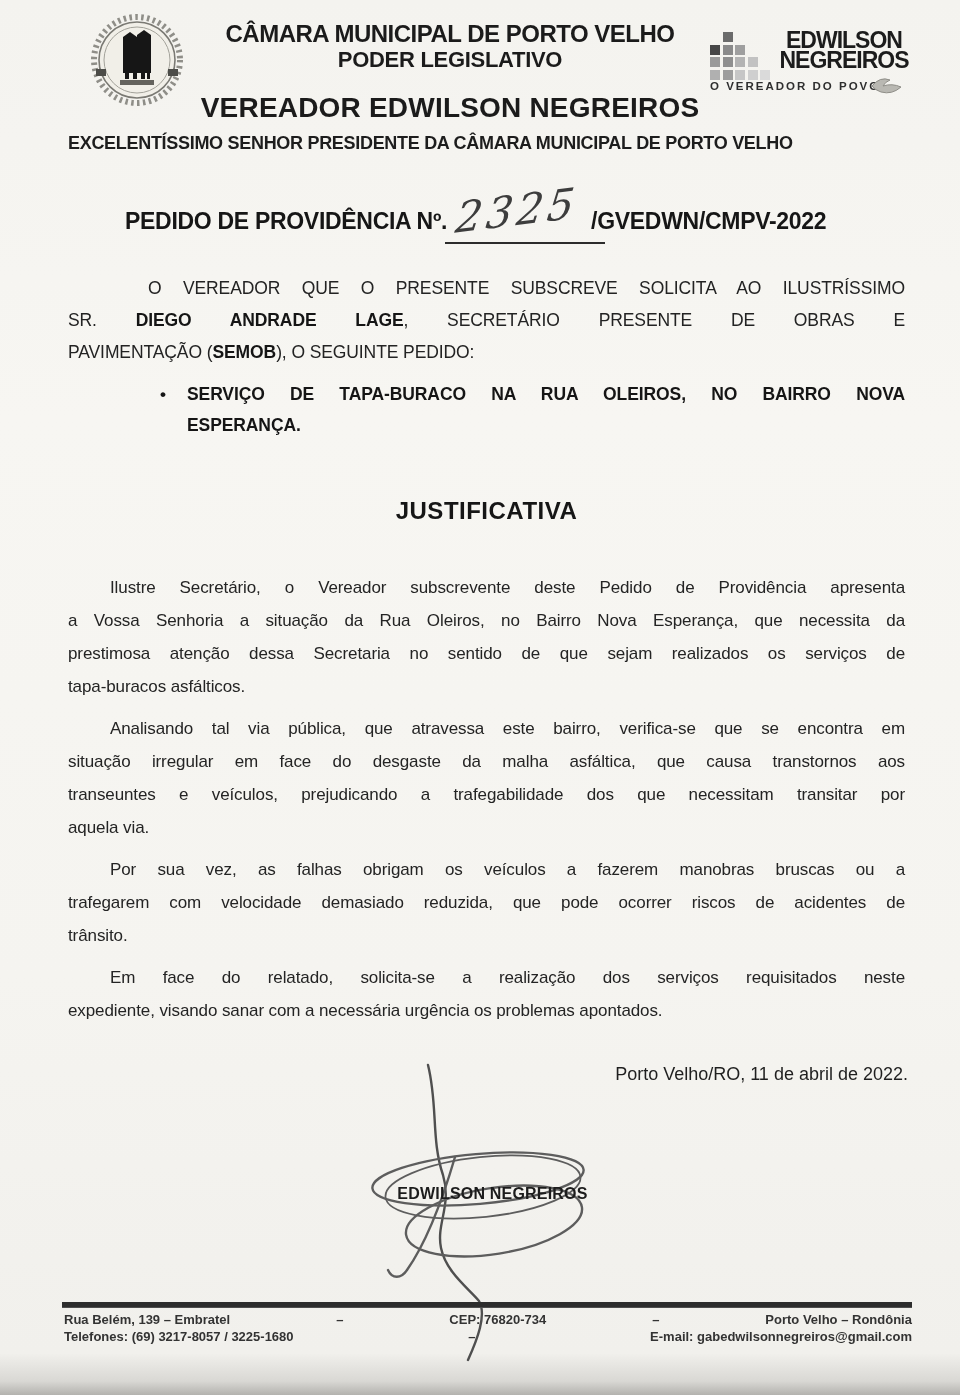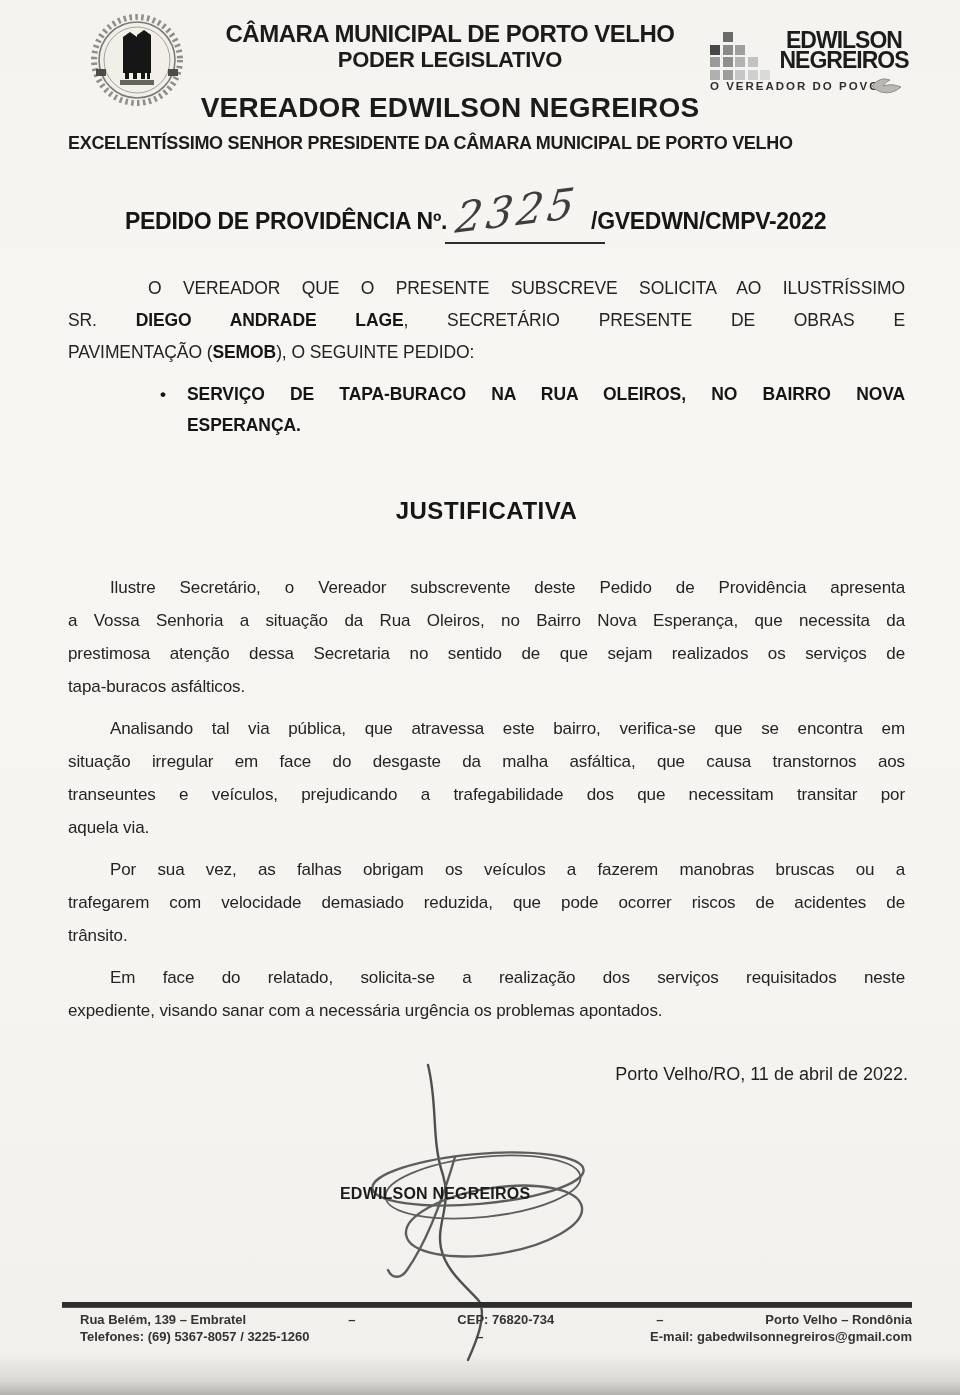--- a/index.html
+++ b/index.html
@@ -42,29 +42,29 @@
   #bullet-block{display:flex;margin-top:11px;padding-left:92px;}
   #bullet-glyph{width:27px;font-weight:bold;font-size:17px;line-height:31px;color:#151515;}
   #bullet-lines{flex:1;font-size:17.5px;line-height:31px;}
   #justificativa{position:absolute;left:68px;top:497px;width:837px;text-align:center;font-size:24px;font-weight:bold;letter-spacing:0.5px;color:#161616;}
   #paras{position:absolute;left:68px;top:571px;width:837px;font-size:17px;line-height:33px;letter-spacing:-0.1px;color:#242424;}
   #paras .para{margin-bottom:9px;}
   #paras .indent{text-indent:42px;}
   
   #dateline{position:absolute;top:1064px;right:52px;font-size:18px;color:#1f1f1f;text-align:center;}
   #sig-svg{position:absolute;left:0;top:0;width:960px;height:1395px;pointer-events:none;}
-  #sig-block{position:absolute;left:340px;top:1185px;width:305px;text-align:left;}
+  #sig-block{position:absolute;left:340px;top:1185px;width:305px;text-align:center;}
   #sig-name{font-size:16px;font-weight:bold;color:#1c1c1c;letter-spacing:0.2px;}
   #sig-role{font-size:15.5px;color:#2a2a2a;margin-top:3px;}
   
   #footer-rule{position:absolute;left:62px;right:48px;top:1302px;height:2px;background:#2d2d2d;border-bottom:3px solid transparent;}
   #footer-rule:after{content:"";position:absolute;left:0;right:0;top:5px;height:1px;background:#4e4e4e;}
   #footer{position:absolute;left:64px;right:48px;top:1311px;font-size:13px;font-weight:bold;color:#333;line-height:17px;}
   .frow{display:flex;justify-content:space-between;align-items:flex-start;}
-  .fcell{white-space:nowrap;margin-left:16px;}
+  .fcell{white-space:nowrap;}
 </style>
 </head>
 <body>
 
 <div id="page">
 
   <div id="crest">
     <svg width="94" height="98" viewBox="0 0 94 98">
       <circle cx="47" cy="48" r="43" fill="none" stroke="#8f8e88" stroke-width="6" stroke-dasharray="2.5 3.4"></circle>
       <circle cx="47" cy="48" r="38" fill="#f1efe8" stroke="#7a7973" stroke-width="1.6"></circle>
@@ -187,19 +187,19 @@
   <div id="footer-rule"></div>
   <div id="footer">
     <div class="frow">
       <span class="fcell">Rua Belém, 139 – Embratel</span>
       <span class="fcell">–</span>
       <span class="fcell">CEP: 76820-734</span>
       <span class="fcell">–</span>
       <span class="fcell">Porto Velho – Rondônia</span>
     </div>
     <div class="frow">
-      <span class="fcell">Telefones: (69) 5367-8057 / 3225-1260</span>
+      <span class="fcell">Telefones: (69) 3217-8057 / 3225-1680</span>
       <span class="fcell">–</span>
       <span class="fcell">E-mail: gabedwilsonnegreiros@gmail.com</span>
     </div>
   </div>
 
 </div>
 
 </body></html>

